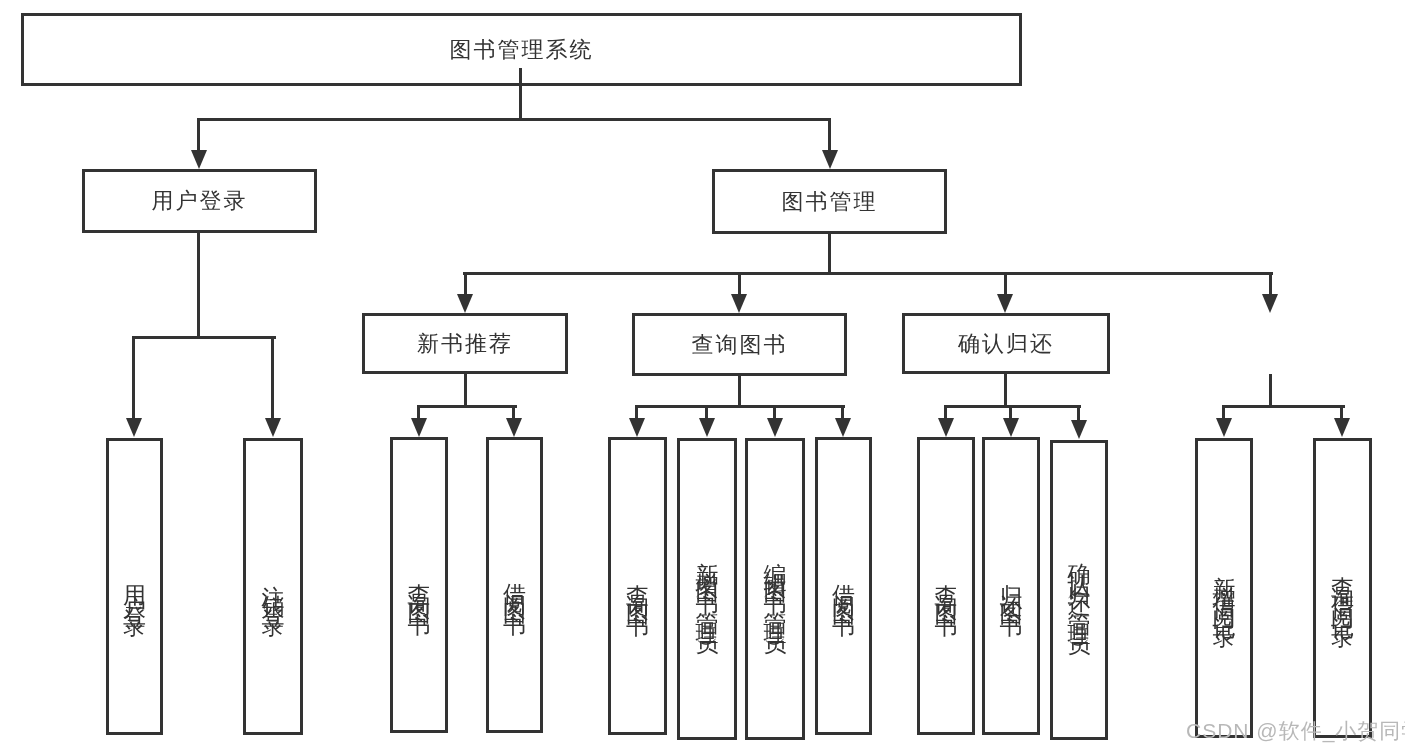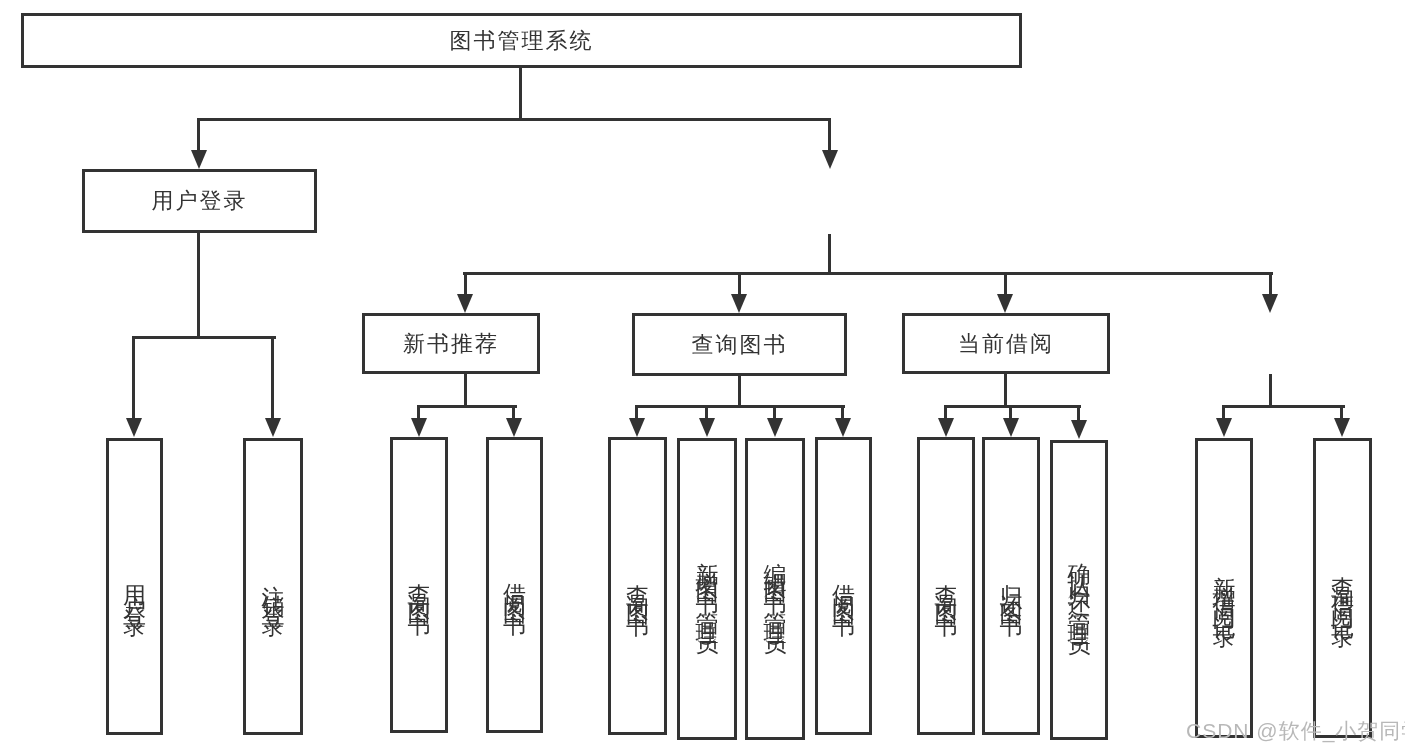--- a/index.html
+++ b/index.html
@@ -29,61 +29,64 @@
   .watermark {
     position:absolute; left:1186px; top:717px;
     font-size:21px; letter-spacing:1px; color:#b8b8b8; white-space:nowrap;
   }
 </style>
 </head>
 <body>
 
 <div class="diagram">
 
-  <div class="box" style="left:21px;top:13px;width:1001px;height:55px">
+  <div class="box" style="left:21px;top:13px;width:1001px;height:73px">
     <span>图书管理系统</span>
   </div>
 
   <div class="vline" style="left:519px;top:68px;height:53px"></div>
   <div class="hline" style="left:197px;top:118px;width:634px"></div>
   <div class="vline" style="left:197px;top:118px;height:36px"></div>
   <div class="arrow" style="left:191px;top:150px"></div>
   <div class="vline" style="left:828px;top:118px;height:36px"></div>
   <div class="arrow" style="left:822px;top:150px"></div>
 
   <div class="box" style="left:82px;top:169px;width:235px;height:64px">
     <span>用户登录</span>
+  </div>
+  <div class="box" style="left:712px;top:169px;width:235px;height:65px">
+    <span>图书管理</span>
   </div>
 
   <div class="vline" style="left:197px;top:233px;height:106px"></div>
   <div class="hline" style="left:132px;top:336px;width:144px"></div>
   <div class="vline" style="left:132px;top:336px;height:82px"></div>
   <div class="arrow" style="left:126px;top:418px"></div>
   <div class="vline" style="left:271px;top:336px;height:82px"></div>
   <div class="arrow" style="left:265px;top:418px"></div>
 
   <div class="vline" style="left:828px;top:234px;height:41px"></div>
   <div class="hline" style="left:463px;top:272px;width:810px"></div>
   <div class="vline" style="left:464px;top:272px;height:24px"></div>
   <div class="arrow" style="left:457px;top:294px"></div>
   <div class="vline" style="left:738px;top:272px;height:24px"></div>
   <div class="arrow" style="left:731px;top:294px"></div>
   <div class="vline" style="left:1004px;top:272px;height:24px"></div>
   <div class="arrow" style="left:997px;top:294px"></div>
   <div class="vline" style="left:1269px;top:272px;height:24px"></div>
   <div class="arrow" style="left:1262px;top:294px"></div>
 
-  <div class="box" style="left:362px;top:313px;width:178px;height:61px">
+  <div class="box" style="left:362px;top:313px;width:206px;height:61px">
     <span>新书推荐</span>
   </div>
   <div class="box" style="left:632px;top:313px;width:215px;height:63px">
     <span>查询图书</span>
   </div>
   <div class="box" style="left:902px;top:313px;width:208px;height:61px">
-    <span>当前借阅</span>
+    <span>确认归还</span>
   </div>
 
   <div class="vline" style="left:464px;top:374px;height:34px"></div>
   <div class="hline" style="left:417px;top:405px;width:100px"></div>
   <div class="vline" style="left:417px;top:405px;height:16px"></div>
   <div class="arrow" style="left:411px;top:418px"></div>
   <div class="vline" style="left:512px;top:405px;height:16px"></div>
   <div class="arrow" style="left:506px;top:418px"></div>
 
   <div class="vline" style="left:738px;top:376px;height:32px"></div>

